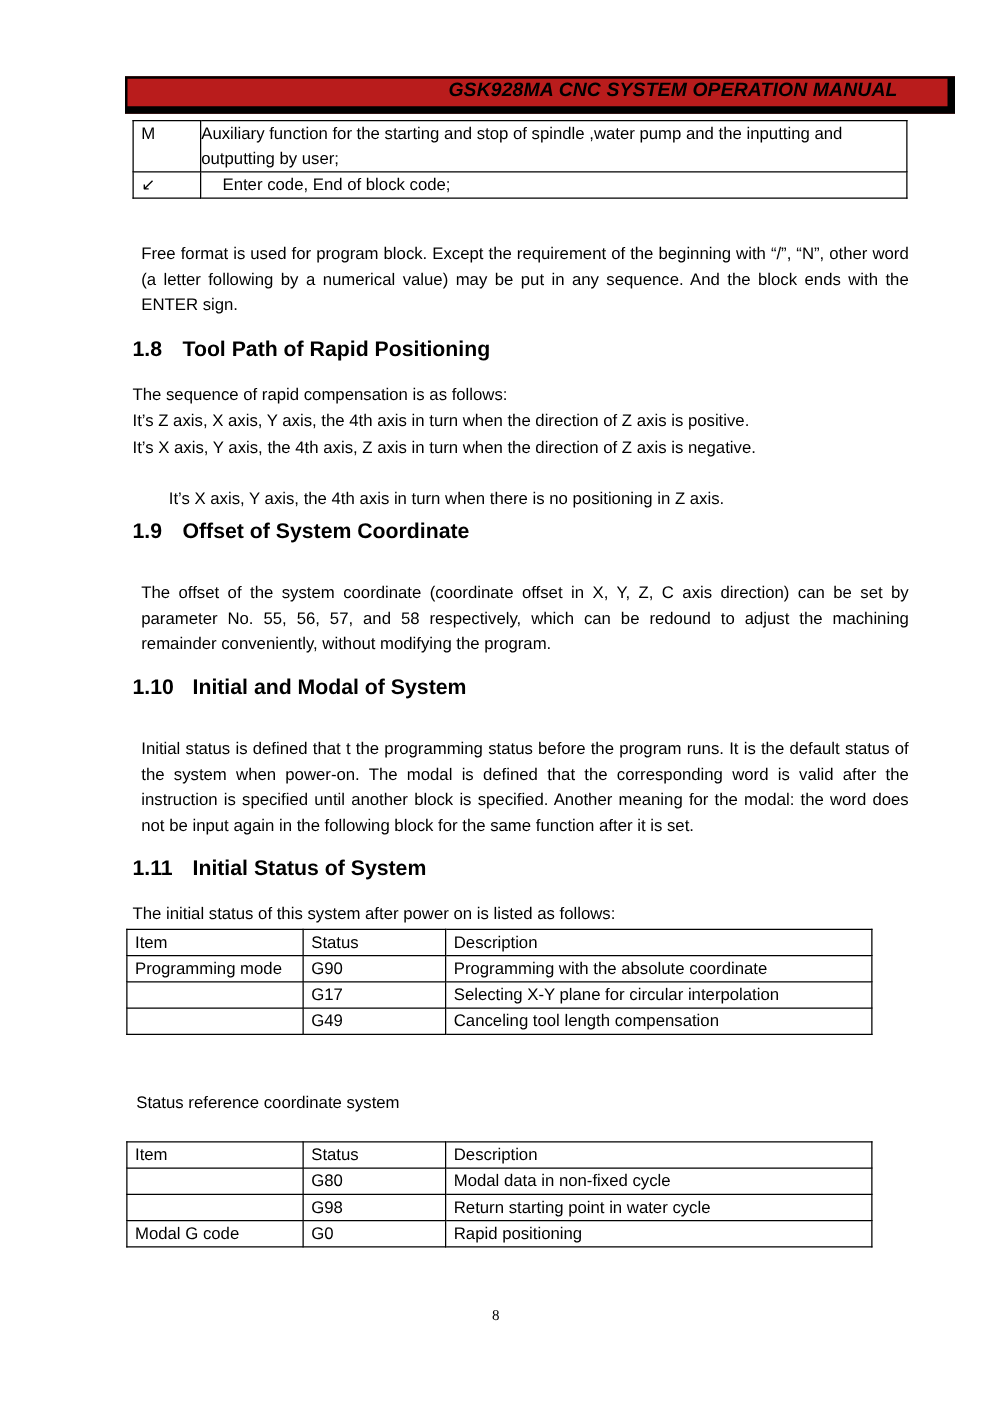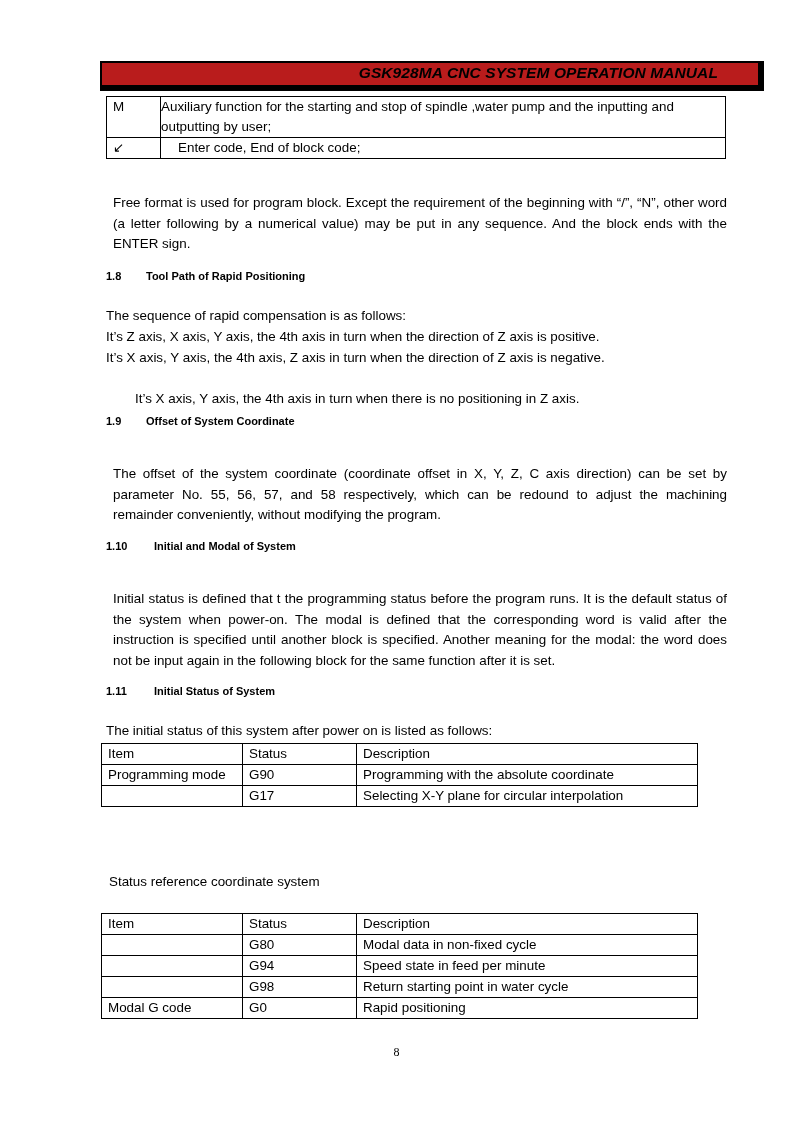--- a/index.html
+++ b/index.html
@@ -22,21 +22,21 @@
     td { border: 1px solid #000; padding: 0 6px; vertical-align: top; line-height: 20px; }
     .t1 { left: 106px; top: 96px; width: 620px; }
     .t1 td.c1 { width: 41px; }
     .t1 td.c2 { padding-left: 0; }
     .t1 td.c2.tight { padding-left: 17px; }
     .para {
       position: absolute; left: 101px; width: 614px; text-align: justify;
       line-height: 20.7px; margin: 12px;
     }
     .heading {
-      position: absolute; left: 106px; font-weight: bold; font-size: 11px; margin: 0;
+      position: absolute; left: 106px; font-weight: bold; font-size: 17px; margin: 0;
     }
     .heading .num { display: inline-block; width: 40px; }
     .heading .num.wide { width: 48px; }
     .line { position: absolute; left: 106px; line-height: 20.7px; margin: 0; white-space: nowrap; }
     .st { left: 101px; width: 597px; }
     .st td { height: 20px; line-height: 20px; padding: 0 6px; }
     .st td.i { width: 128px; }
     .st td.s { width: 101px; }
     .page-num {
       position: absolute; left: 0; width: 793px; top: 1045px; text-align: center;
@@ -98,44 +98,44 @@
   <tr>
     <td class="i">Programming mode</td>
     <td class="s">G90</td>
     <td>Programming with the absolute coordinate</td>
   </tr>
   <tr>
     <td class="i"></td>
     <td class="s">G17</td>
     <td>Selecting X-Y plane for circular interpolation</td>
   </tr>
+  <tr>
+    <td class="i"></td>
+    <td class="s">G49</td>
+    <td>Canceling tool length compensation</td>
+  </tr>
 </tbody>
   </table>
 
 <p class="line" style="top:872px; left:109px;">Status reference coordinate system</p>
 
 <table class="st" style="top:913px;">
   <tbody>
       <tr>
     <td class="i">Item</td>
     <td class="s">Status</td>
     <td>Description</td>
   </tr>
   <tr>
     <td class="i"></td>
     <td class="s">G80</td>
     <td>Modal data in non-fixed cycle</td>
   </tr>
   <tr>
     <td class="i"></td>
-    <td class="s">G94</td>
-    <td>Speed state in feed per minute</td>
-  </tr>
-  <tr>
-    <td class="i"></td>
     <td class="s">G98</td>
     <td>Return starting point in water cycle</td>
   </tr>
   <tr>
     <td class="i">Modal G code</td>
     <td class="s">G0</td>
     <td>Rapid positioning</td>
   </tr>
 </tbody>
   </table>

